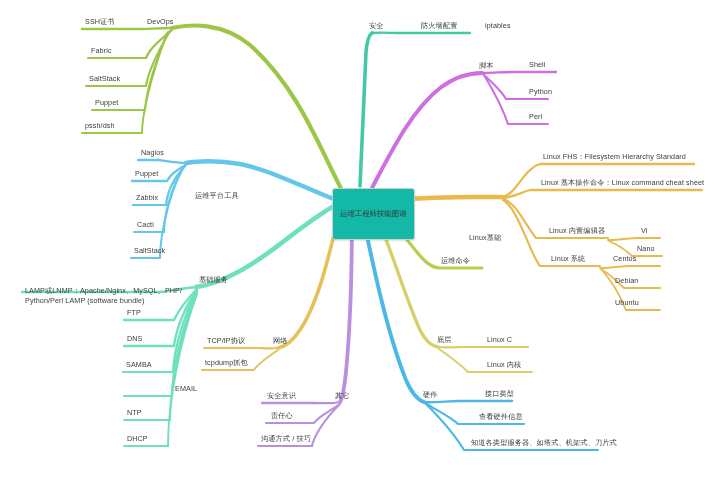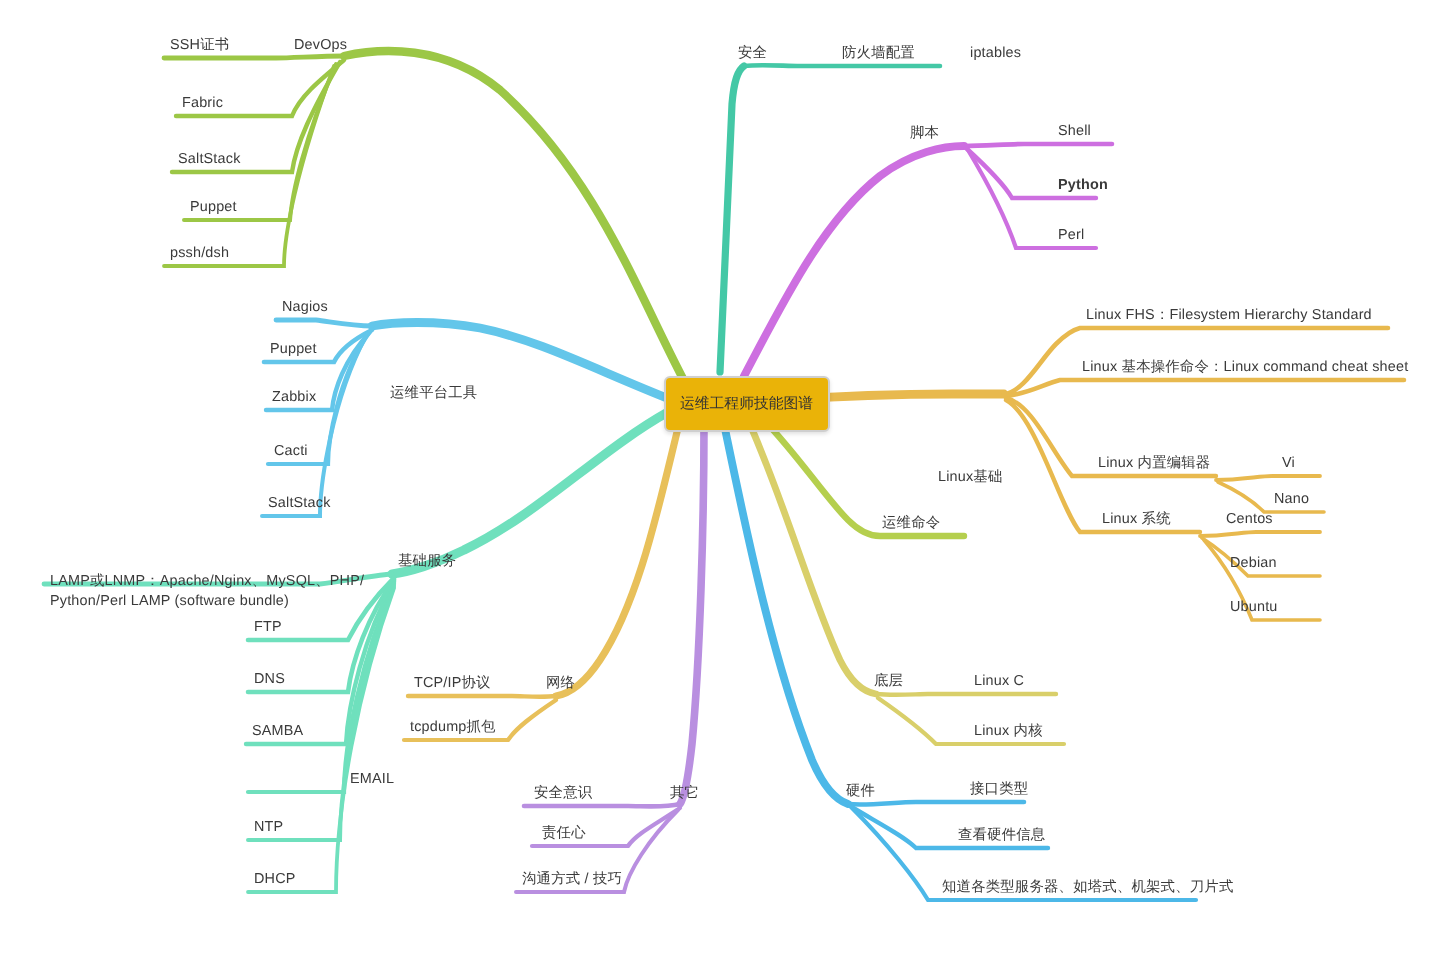--- a/index.html
+++ b/index.html
@@ -20,24 +20,24 @@
     white-space:pre;
     letter-spacing:0.1px;
     transform:translateY(-100%);
     padding:0 1px 1px 1px;
   }
   .node-label.two-line{white-space:pre-line;}
   .center-node{
     position:absolute;
     font-size:7.4px;
     color:#333;
-    background:#eab308;
+    background:#14b8a6;
     border:1px solid #cfcfcf;
     border-radius:3px;
-    padding:8px 7px;
+    padding:20px 7px;
     box-shadow:0 1px 2px rgba(0,0,0,0.12);
     white-space:nowrap;
     z-index:5;
   }
 </style>
 </head>
 <body>
 
 <div id="map">
 
@@ -167,23 +167,23 @@
 
   <div class="node-label" style="left:422px;top:401px;">硬件</div>
   <div class="node-label" style="left:484px;top:400px;">接口类型</div>
   <div class="node-label" style="left:478px;top:423px;">查看硬件信息</div>
   <div class="node-label" style="left:470px;top:449px;">知道各类型服务器、如塔式、机架式、刀片式</div>
 
   <div class="node-label" style="left:368px;top:32px;">安全</div>
   <div class="node-label" style="left:420px;top:32px;">防火墙配置</div>
   <div class="node-label" style="left:484px;top:32px;">iptables</div>
 
-  <div class="node-label" style="left:454px;top:72px;">脚本</div>
+  <div class="node-label" style="left:478px;top:72px;">脚本</div>
   <div class="node-label" style="left:528px;top:71px;">Shell</div>
-  <div class="node-label" style="left:528px;top:98px;font-weight:bold;">Python</div>
+  <div class="node-label" style="left:528px;top:98px;">Python</div>
   <div class="node-label" style="left:528px;top:123px;">Perl</div>
 
   <div class="node-label" style="left:468px;top:196px;margin-top:48px;">Linux基础</div>
   <div class="node-label" style="left:542px;top:163px;">Linux FHS：Filesystem Hierarchy Standard</div>
   <div class="node-label" style="left:540px;top:189px;">Linux 基本操作命令：Linux command cheat sheet</div>
   <div class="node-label" style="left:548px;top:237px;">Linux 内置编辑器</div>
   <div class="node-label" style="left:640px;top:237px;">Vi</div>
   <div class="node-label" style="left:636px;top:255px;">Nano</div>
   <div class="node-label" style="left:550px;top:265px;">Linux 系统</div>
   <div class="node-label" style="left:612px;top:265px;">Centos</div>

